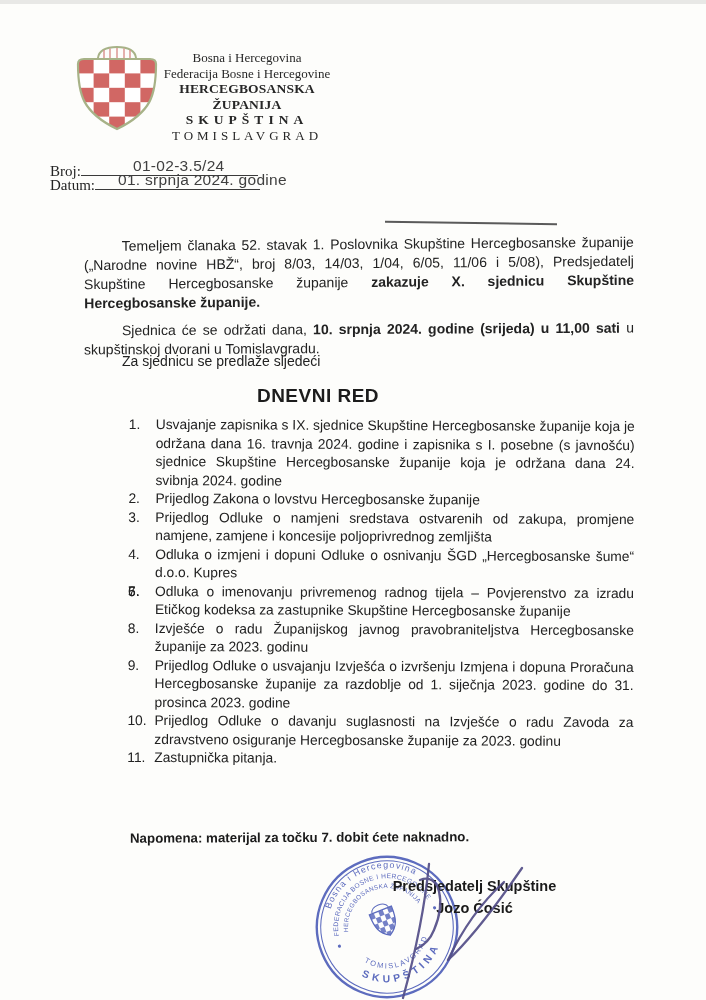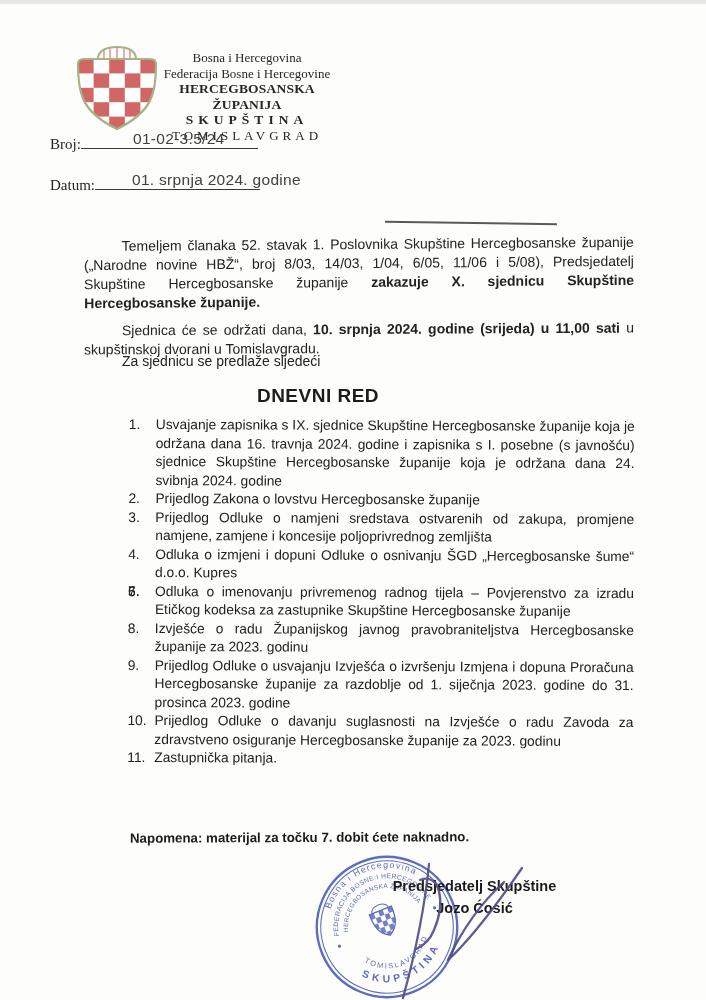--- a/index.html
+++ b/index.html
@@ -98,27 +98,27 @@
   </svg>
 
   <div class="head-block">
     <div>Bosna i Hercegovina</div>
     <div>Federacija Bosne i Hercegovine</div>
     <div class="caps-bold">HERCEGBOSANSKA ŽUPANIJA</div>
     <div class="spaced-bold">SKUPŠTINA</div>
     <div class="spaced">TOMISLAVGRAD</div>
   </div>
 
-  <div class="field" style="top:131px;">
+  <div class="field" style="top:158px;">
     <span>Broj:</span><span class="rule" style="width:177px;"></span>
     <span class="value" style="left:83px;">01-02-3.5/24</span>
   </div>
   <div class="field" style="top:172px;">
     <span>Datum:</span><span class="rule" style="width:165px;"></span>
-    <span class="value" style="left:82px;">01. srpnja 2024. godine</span>
+    <span class="value" style="left:68px;">01. srpnja 2024. godine</span>
   </div>
 
   <div class="hline"></div>
 
   <div class="para indent tilt-a" style="top:231px;">
     <span>Temeljem članaka 52. stavak 1. Poslovnika Skupštine Hercegbosanske županije („Narodne novine HBŽ“, broj 8/03, 14/03, 1/04, 6/05, 11/06 i 5/08), Predsjedatelj Skupštine Hercegbosanske županije </span><b>zakazuje X. sjednicu Skupštine Hercegbosanske županije.</b>
   </div>
 
   <div class="para indent tilt-b" style="top:316px;">
     <span>Sjednica će se održati dana, </span><b>10. srpnja 2024. godine (srijeda) u 11,00 sati</b><span> u skupštinskoj dvorani u Tomislavgradu.</span>

